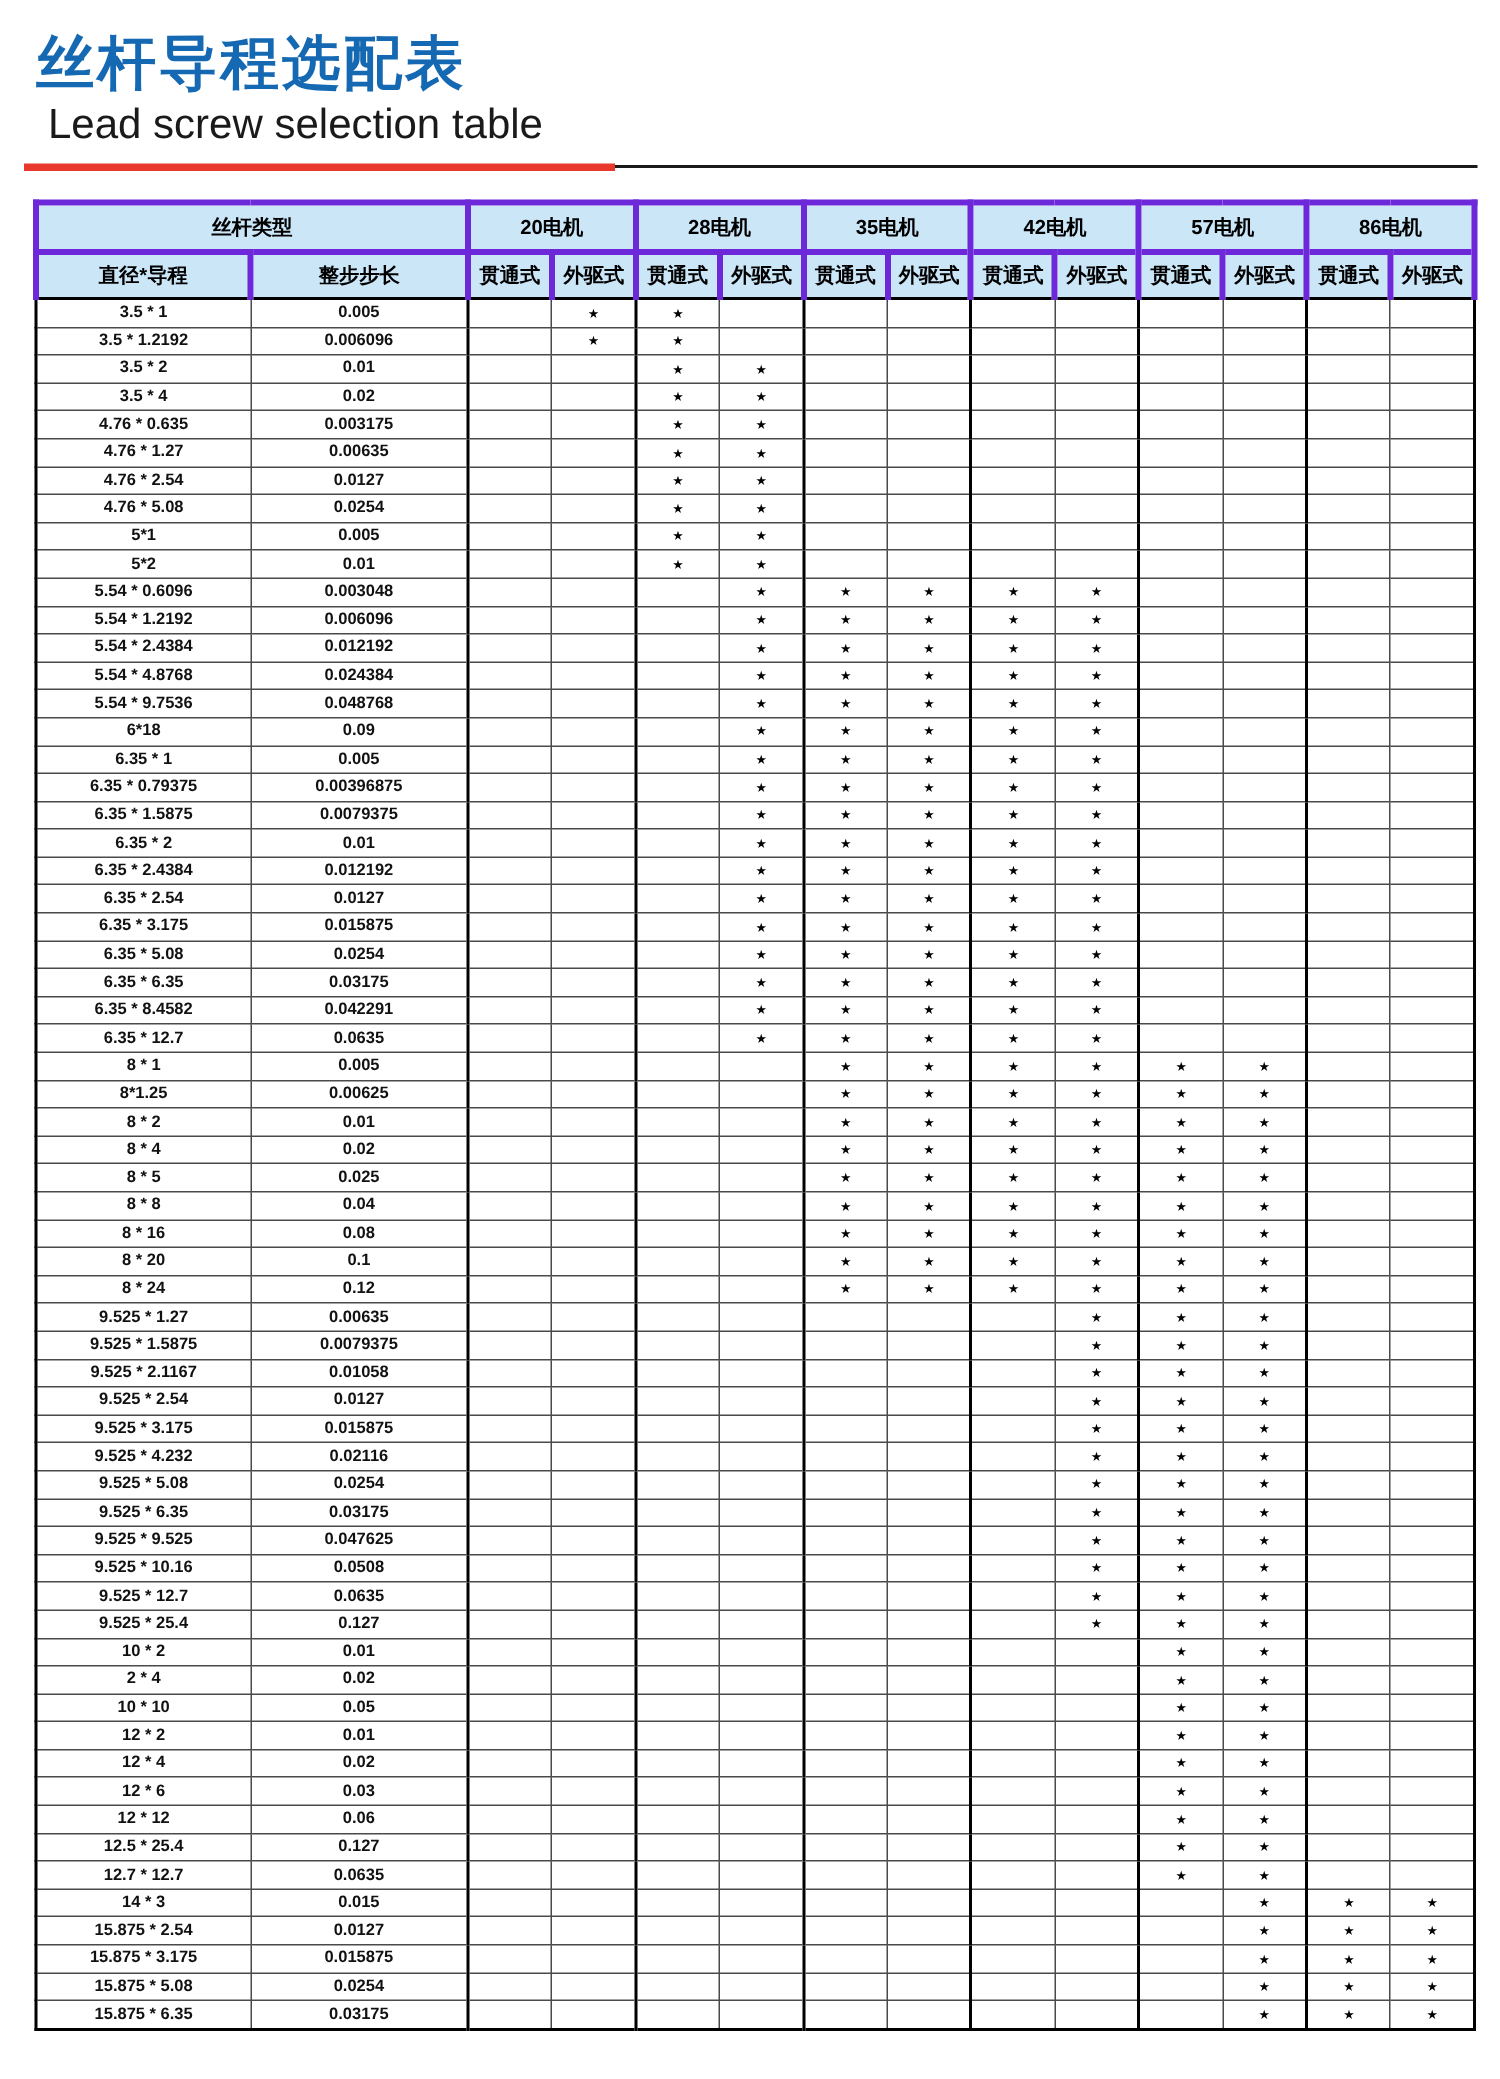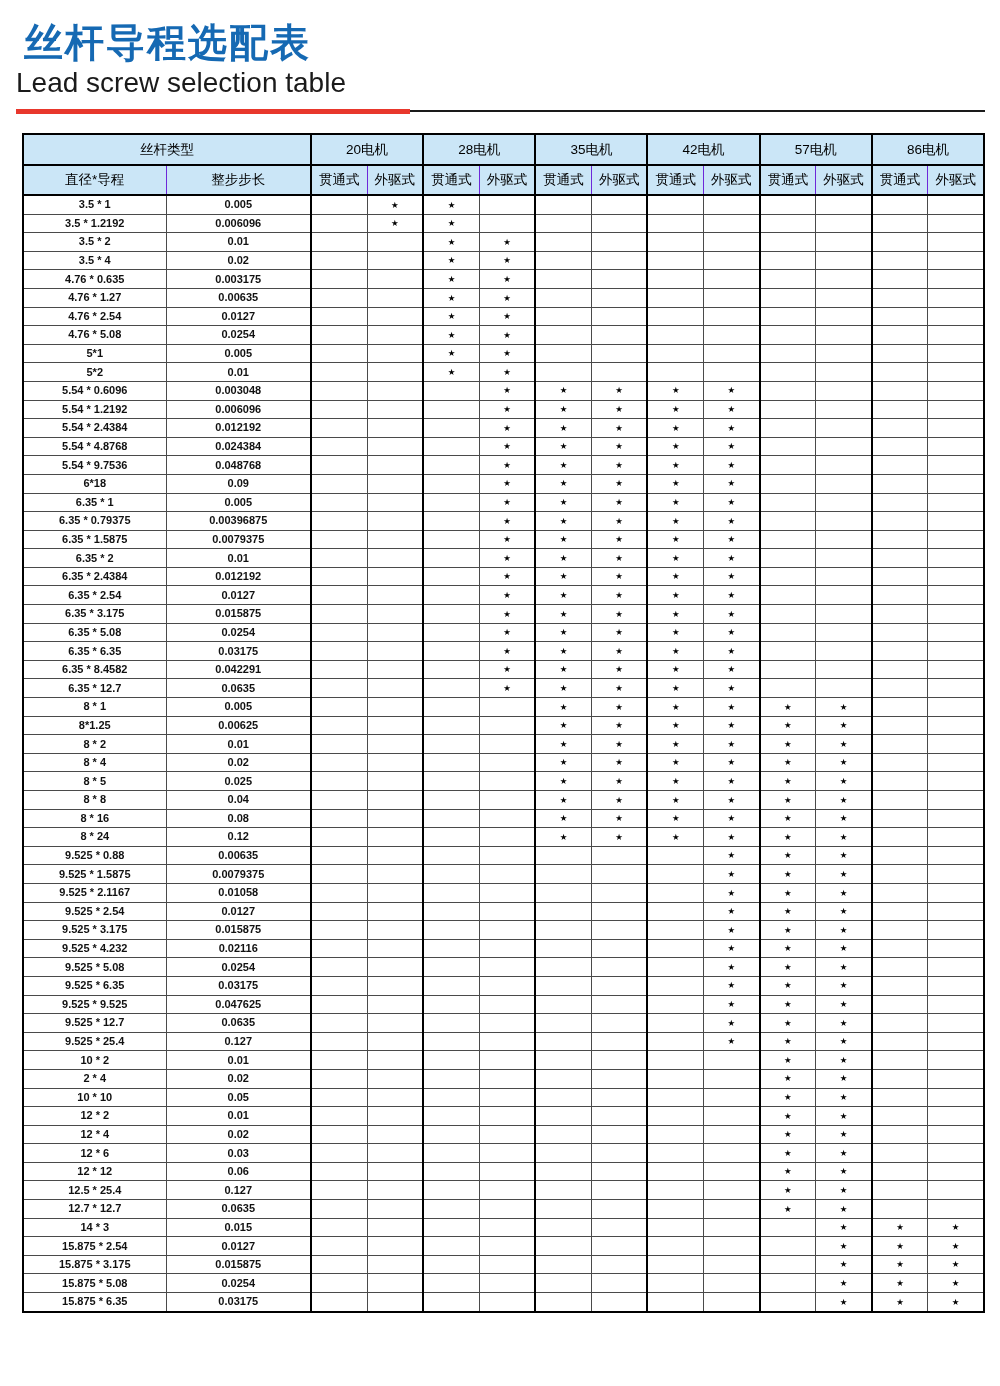--- a/index.html
+++ b/index.html
@@ -6,38 +6,38 @@
   .page{
     position:relative;width:1000px;height:1386px;background:#fff;
     font-family:"Liberation Sans","DejaVu Sans",sans-serif;overflow:hidden;
   }
   .title-zh{
     position:absolute;left:24px;top:22px;
     font-size:39px;font-weight:900;letter-spacing:2px;line-height:1.1;
     color:var(--title-blue,#1569b3);
   }
   .title-en{
-    position:absolute;left:16px;top:68px;
+    position:absolute;left:32px;top:68px;
     font-size:28px;font-weight:400;color:#1a1a1a;line-height:1.1;
   }
   .rule{
     position:absolute;left:16px;top:108px;width:969px;height:6px;
     display:flex;align-items:center;
   }
   .rule-red{width:394px;height:5px;background:var(--rule-red,#e8372c);}
   .rule-dark{flex:1;height:2px;background:var(--rule-dark,#1a1a1a);}
   table.lead-table{
     position:absolute;left:22px;top:133px;width:963px;
     border-collapse:collapse;table-layout:fixed;
     border:2px solid #000;
   }
   .lead-table th{
     background:var(--header-bg,#cbe6f7);
-    border:1px solid #6d28d9;
-    font-size:13.5px;font-weight:normal;color:#000;
+    border:4px solid #6d28d9;
+    font-size:13.5px;font-weight:bold;color:#000;
     padding:0;text-align:center;white-space:nowrap;overflow:hidden;
   }
   .hrow1 th{height:29px;border-bottom:2px solid #000;}
   .hrow2 th{height:28px;border-bottom:2px solid #000;text-align:center;}
   .lead-table td{
     border:1px solid #4a4a4a;
     height:17.6px;padding:0;
     text-align:center;vertical-align:middle;
     font-size:11px;font-weight:bold;color:#111;
     line-height:1;white-space:nowrap;overflow:hidden;
@@ -640,37 +640,53 @@
           <td class="star-cell grp">★</td>
           <td class="star-cell">★</td>
           <td class="star-cell grp">★</td>
           <td class="star-cell">★</td>
           <td class="star-cell grp">★</td>
           <td class="star-cell">★</td>
           <td class="star-cell grp"></td>
           <td class="star-cell"></td>
         </tr>
         <tr>
+          <td>8 * 20</td>
+          <td>0.1</td>
+          <td class="star-cell grp"></td>
+          <td class="star-cell"></td>
+          <td class="star-cell grp"></td>
+          <td class="star-cell"></td>
+          <td class="star-cell grp">★</td>
+          <td class="star-cell">★</td>
+          <td class="star-cell grp">★</td>
+          <td class="star-cell">★</td>
+          <td class="star-cell grp">★</td>
+          <td class="star-cell">★</td>
+          <td class="star-cell grp"></td>
+          <td class="star-cell"></td>
+        </tr>
+        <tr>
           <td>8 * 24</td>
           <td>0.12</td>
           <td class="star-cell grp"></td>
           <td class="star-cell"></td>
           <td class="star-cell grp"></td>
           <td class="star-cell"></td>
           <td class="star-cell grp">★</td>
           <td class="star-cell">★</td>
           <td class="star-cell grp">★</td>
           <td class="star-cell">★</td>
           <td class="star-cell grp">★</td>
           <td class="star-cell">★</td>
           <td class="star-cell grp"></td>
           <td class="star-cell"></td>
         </tr>
         <tr>
-          <td>9.525 * 0.88</td>
+          <td>9.525 * 1.27</td>
           <td>0.00635</td>
           <td class="star-cell grp"></td>
           <td class="star-cell"></td>
           <td class="star-cell grp"></td>
           <td class="star-cell"></td>
           <td class="star-cell grp"></td>
           <td class="star-cell"></td>
           <td class="star-cell grp"></td>
           <td class="star-cell">★</td>
           <td class="star-cell grp">★</td>
@@ -786,20 +802,36 @@
           <td class="star-cell grp"></td>
           <td class="star-cell">★</td>
           <td class="star-cell grp">★</td>
           <td class="star-cell">★</td>
           <td class="star-cell grp"></td>
           <td class="star-cell"></td>
         </tr>
         <tr>
           <td>9.525 * 9.525</td>
           <td>0.047625</td>
+          <td class="star-cell grp"></td>
+          <td class="star-cell"></td>
+          <td class="star-cell grp"></td>
+          <td class="star-cell"></td>
+          <td class="star-cell grp"></td>
+          <td class="star-cell"></td>
+          <td class="star-cell grp"></td>
+          <td class="star-cell">★</td>
+          <td class="star-cell grp">★</td>
+          <td class="star-cell">★</td>
+          <td class="star-cell grp"></td>
+          <td class="star-cell"></td>
+        </tr>
+        <tr>
+          <td>9.525 * 10.16</td>
+          <td>0.0508</td>
           <td class="star-cell grp"></td>
           <td class="star-cell"></td>
           <td class="star-cell grp"></td>
           <td class="star-cell"></td>
           <td class="star-cell grp"></td>
           <td class="star-cell"></td>
           <td class="star-cell grp"></td>
           <td class="star-cell">★</td>
           <td class="star-cell grp">★</td>
           <td class="star-cell">★</td>

